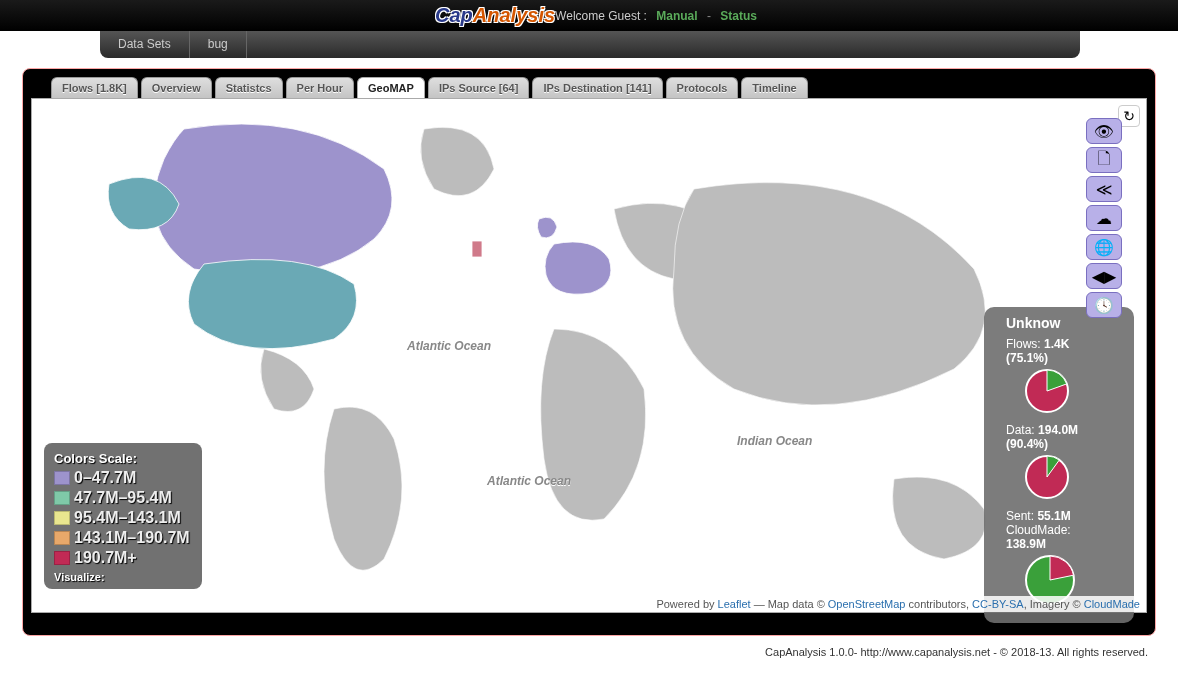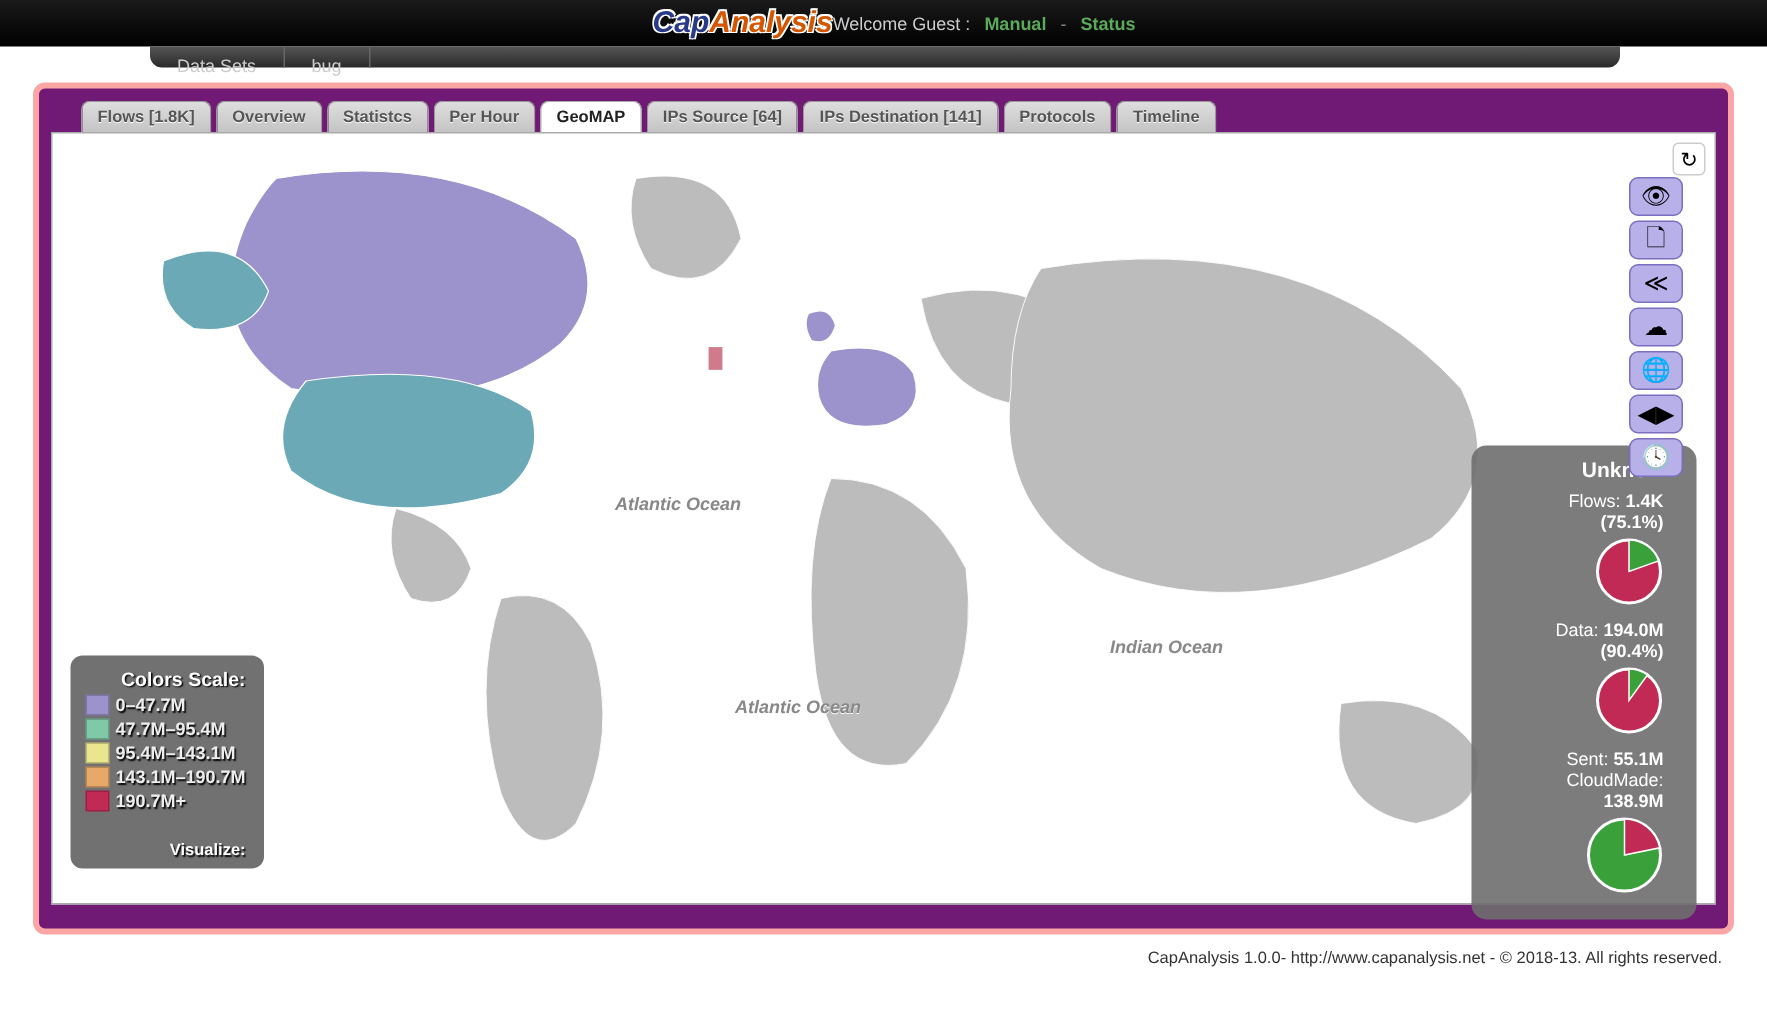--- a/index.html
+++ b/index.html
@@ -6,40 +6,40 @@
   body { font-family: Arial, sans-serif; background: #fff; width: 1178px; height: 678px; overflow: hidden; }
   
   .topbar { background: linear-gradient(#1a1a1a, #000); height: 31px; display: flex; align-items: center; justify-content: center; padding: 0 20px 0 40px; }
   .logo { font-size: 20px; font-weight: bold; font-style: italic; }
   .logo .c1 { color: #2a3a8a; text-shadow: 1px 1px 0 #fff, -1px -1px 0 #fff, 1px -1px 0 #fff, -1px 1px 0 #fff; }
   .logo .c2 { color: #d45600; text-shadow: 1px 1px 0 #fff, -1px -1px 0 #fff, 1px -1px 0 #fff, -1px 1px 0 #fff; }
   .welcome { color: #ccc; font-size: 12px; }
   .welcome a { color: #5aaa5a; font-weight: bold; text-decoration: none; margin: 0 6px; }
   .welcome .sep { color: #888; }
   
-  .navbar { background: linear-gradient(#555, #2a2a2a); height: 14px; margin-left: 100px; width: 980px; border-radius: 0 0 8px 8px; display: flex; }
+  .navbar { background: linear-gradient(#555, #2a2a2a); height: 27px; margin-left: 100px; width: 980px; border-radius: 0 0 8px 8px; display: flex; }
   .navbar .navitem { color: #ccc; padding: 6px 18px; font-size: 12px; border-right: 1px solid #666; cursor: pointer; }
   
-  .main-wrap { margin: 10px 22px 0 22px; background: #701a75; border: 4px solid #fca5a5; border-radius: 8px; padding: 8px 8px 2px 8px; position: relative; height: 568px; text-align: right; }
+  .main-wrap { margin: 10px 22px 0 22px; background: #000000; border: 1px solid #fca5a5; border-radius: 8px; padding: 8px 8px 2px 8px; position: relative; height: 568px; }
   
   .tabs { display: flex; gap: 3px; padding-left: 20px; }
   .tab { background: linear-gradient(#dedede, #c4c4c4); border: 1px solid #999; border-bottom: none; border-radius: 6px 6px 0 0; padding: 4px 10px; font-size: 11px; font-weight: bold; color: #555; text-shadow: 0 1px 0 #fff; cursor: pointer; }
   .tab.active { background: #fff; color: #222; border-color: #aaa; position: relative; z-index: 2; }
   
   .map-area { position: relative; border: 1px solid #aaa; height: 515px; background: #fff; }
   .map-svg { width: 100%; height: 505px; display: block; }
   .map-label { position: absolute; color: #888; font-style: italic; font-size: 12px; font-weight: bold; text-shadow: 0 1px 0 #fff; }
   
   .refresh { position: absolute; top: 6px; right: 6px; width: 22px; height: 22px; background: #fff; border: 1px solid #ccc; border-radius: 4px; display: flex; align-items: center; justify-content: center; font-size: 14px; cursor: pointer; }
   
   .legend-box { position: absolute; bottom: 23px; left: 12px; background: rgba(88,88,88,0.85); border-radius: 8px; padding: 8px 12px 6px 10px; font-size: 12px; color: #fff; }
   .legend-box .title { font-weight: bold; font-size: 13px; margin-bottom: 3px; text-shadow: 1px 1px 1px #000; }
-  .legend-row { display: flex; align-items: center; gap: 4px; margin: 2px 0; font-size: 12px; font-weight: bold; color: #eee; text-shadow: 1px 1px 1px #000; }
+  .legend-row { display: flex; align-items: center; gap: 4px; margin: 2px 0; font-size: 16px; font-weight: bold; color: #eee; text-shadow: 1px 1px 1px #000; }
   .swatch { width: 16px; height: 14px; display: inline-block; border: 1px solid rgba(0,0,0,0.2); }
-  .vistitle { font-weight: bold; font-size: 11px; margin-top: 20px; color: #fff; text-shadow: 1px 1px 1px #000; }
+  .vistitle { font-weight: bold; font-size: 11px; margin-top: 4px; color: #fff; text-shadow: 1px 1px 1px #000; }
   .visrow { display: flex; align-items: center; gap: 3px; font-size: 11px; font-weight: bold; color: #fff; text-shadow: 1px 1px 1px #000; }
   .radio { width: 10px; height: 10px; border-radius: 50%; border: 2px solid #000; background: #fff; }
   .radio.sel { background: #d00; }
   
   .info-box { position: absolute; top: 208px; right: 12px; background: rgba(110,110,110,0.9); border-radius: 10px; padding: 8px 22px; width: 150px; color: #fff; font-size: 12px; }
   .info-box .heading { font-weight: bold; font-size: 14px; margin-bottom: 6px; }
   .info-row { font-size: 12px; }
   .info-row strong { color: #fff; }
   .pie { margin: 3px 0 6px 18px; }
   
@@ -180,20 +180,23 @@
       <div class="info-row">
         <span>CloudMade:</span>
         <strong>138.9M</strong>
       </div>
       <svg class="pie" width="52" height="52">
         <circle cx="26" cy="26" r="24" fill="#3aa03a" stroke="#fff" stroke-width="2"></circle>
         <path d="M26 26 L26 2 A24 24 0 0 1 49.5 21.2 Z" fill="#c12a55" stroke="#fff" stroke-width="1"></path>
       </svg>
     </div>
 
+    <div class="attribution">
+      <span>Powered by </span><a href="#">Leaflet</a><span> — Map data © </span><a href="#">OpenStreetMap</a><span> contributors, </span><a href="#">CC-BY-SA</a><span>, Imagery © </span><a href="#">CloudMade</a>
+    </div>
   </div>
 </div>
 
 <div class="sidebar">
   <div class="sidebtn">
       <span>👁</span>
     </div>
   <div class="sidebtn">
       <span>🗋</span>
     </div>

